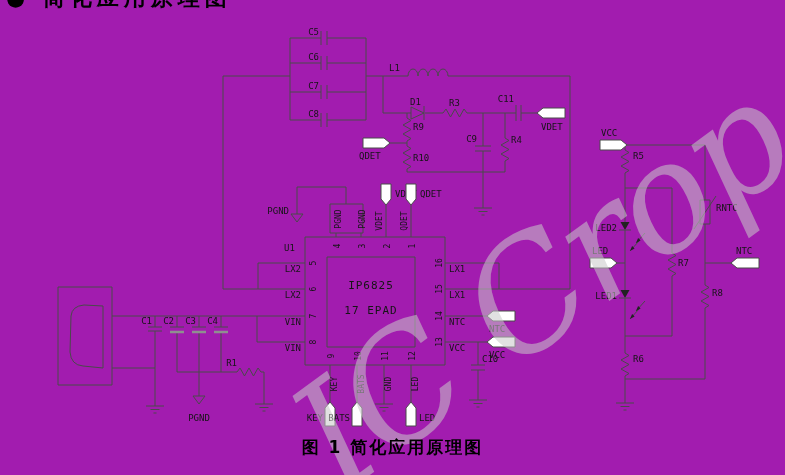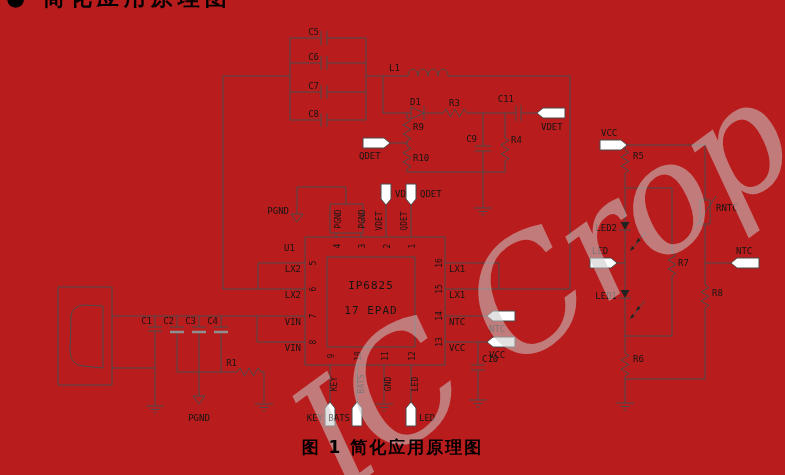--- a/index.html
+++ b/index.html
@@ -1,16 +1,16 @@
 <!DOCTYPE html>
 <html><head>
 <meta charset="utf-8">
 <style>
   html,body{margin:0;padding:0;background:#fff;}
-  .page{position:relative;width:785px;height:475px;background:#b91c1c;overflow:hidden;
+  .page{position:relative;width:785px;height:475px;background:#a21caf;overflow:hidden;
         font-family:"DejaVu Sans Mono","Liberation Mono",monospace;}
   .heading{position:absolute;top:-17px;left:6px;font-family:"DejaVu Sans","Liberation Sans",sans-serif;
            font-weight:bold;font-size:22px;letter-spacing:5px;color:#000;white-space:nowrap;z-index:4;}
   .caption{position:absolute;top:436px;left:0;width:785px;text-align:center;
            font-family:"DejaVu Sans","Liberation Sans",sans-serif;font-weight:bold;font-size:17px;
            letter-spacing:2px;color:#000;z-index:4;}
   .watermark{position:absolute;left:220px;top:200px;width:640px;text-align:center;
              font-family:"DejaVu Serif","Liberation Serif",serif;font-style:italic;
              font-size:150px;letter-spacing:-4px;color:#c9c9c9;opacity:.55;
              transform:rotate(-36deg);pointer-events:none;z-index:3;white-space:nowrap;}

